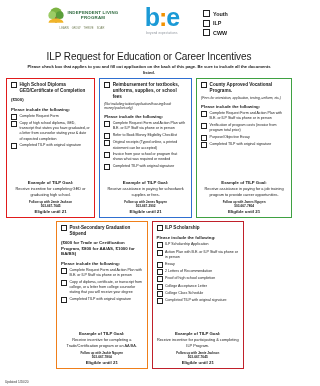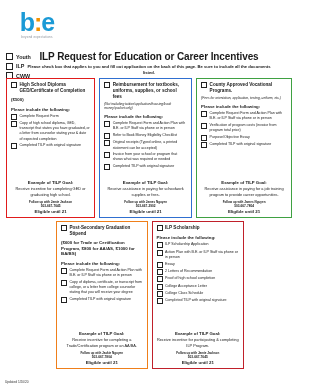--- a/index.html
+++ b/index.html
@@ -7,21 +7,21 @@
     width:298px;height:386px;
     background:#ffffff;
     font-family:"Liberation Sans", sans-serif;
     color:#1a1a1a;
     overflow:hidden;
     position:relative;
   }
   .page{width:298px;height:386px;position:relative;box-sizing:border-box;padding:4px 6px;}
 
   
-  .header{display:flex;align-items:flex-start;justify-content:center;gap:10px;height:44px;padding-top:2px;flex-direction:column;}
+  .header{display:flex;align-items:flex-start;justify-content:center;gap:10px;height:44px;padding-top:2px;}
   .logo-ilp{display:flex;flex-direction:column;align-items:center;width:78px;}
   .logo-ilp-row{display:flex;align-items:center;gap:2px;}
   .tree{width:20px;height:20px;position:relative;}
   .tree svg{display:block;}
   .ilp-words{display:flex;flex-direction:column;line-height:1.05;}
   .ilp-w1{font-size:4.4px;font-weight:bold;color:#2e6a3e;letter-spacing:.2px;white-space:nowrap;}
   .ilp-w2{font-size:4.4px;font-weight:bold;color:#2e6a3e;letter-spacing:.2px;text-align:center;}
   .ilp-sub{display:flex;gap:3px;margin-top:1px;}
   .ilp-sub span{font-size:2.6px;color:#6f7b52;letter-spacing:.1px;}
 
@@ -29,21 +29,21 @@
   .be-mark{font-size:25px;font-weight:bold;color:#1b9ad6;line-height:.95;letter-spacing:-1px;}
   .be-mark .dots{color:#f39200;}
   .be-tag{font-size:3px;color:#8a9099;letter-spacing:.2px;margin-top:1px;}
 
   .checks{display:flex;flex-direction:column;gap:2.5px;padding-top:4px;width:52px;}
   .chk{display:flex;align-items:center;gap:3px;font-size:5.4px;font-weight:bold;}
   .box{width:5px;height:5px;border:.7px solid #222;background:#fff;display:inline-block;flex:none;}
   .box.sm{width:4px;height:4px;}
 
   
-  .title{text-align:center;font-size:10px;font-weight:bold;margin:1px 0 2px;letter-spacing:-.1px;}
+  .title{text-align:center;font-size:10px;font-weight:normal;margin:1px 0 2px;letter-spacing:-.1px;}
   .subtitle{text-align:center;font-size:4.2px;font-weight:bold;line-height:1.35;margin:0 18px 3px;}
 
   
   .row-top{display:flex;gap:4px;align-items:stretch;}
   .row-bottom{display:flex;gap:4px;align-items:stretch;justify-content:center;margin-top:3px;padding:0 48px 0 50px;}
   .card{border:1.4px solid #000;padding:3px 4px 3px;box-sizing:border-box;position:relative;}
   .card.red{border-color:#e01b1b;width:92px;}
   .card.blue{border-color:#2f6fd0;width:96px;}
   .card.green{border-color:#3fa142;width:99px;}
   .card.orange{border-color:#ef7f1a;width:95px;}

